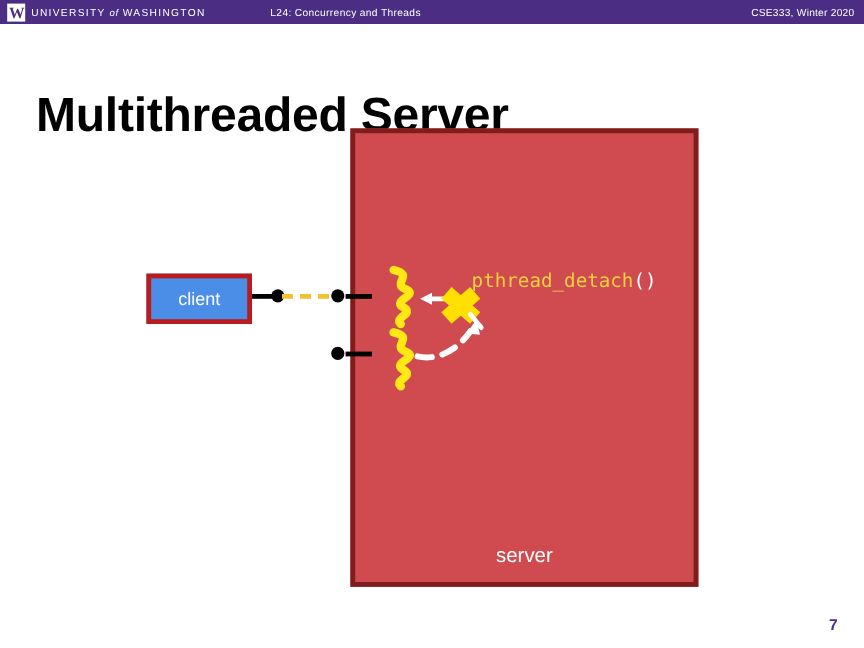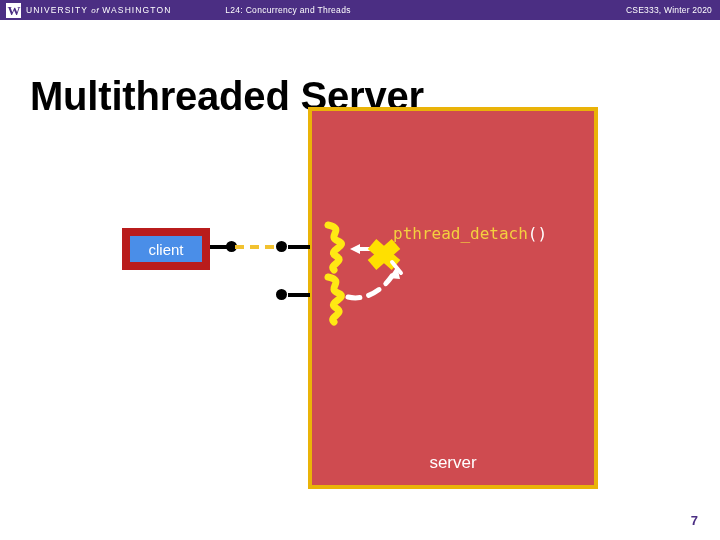--- a/index.html
+++ b/index.html
@@ -96,47 +96,47 @@
   
   .diagram {
     position: absolute;
     left: 0; top: 0;
     width: 720px;
     height: 540px;
   }
 
   .server-box {
     position: absolute;
-    left: 308px;
+    left: 292px;
     top: 107px;
     width: 290px;
     height: 382px;
     background: #cf4b50;
-    border: 4px solid #eab308;
+    border: 4px solid #7f1d1d;
     box-sizing: border-box;
     text-decoration: underline;
   }
   .server-label {
     position: absolute;
     left: 0;
     bottom: 12px;
     width: 100%;
     text-align: center;
     color: #ffffff;
     font-size: 17px;
   }
 
   .client-box {
     position: absolute;
     left: 122px;
     top: 228px;
     width: 88px;
     height: 42px;
     background: #4a8ee8;
-    border: 8px solid #b91c1c;
+    border: 4px solid #b91c1c;
     box-sizing: border-box;
     display: flex;
     align-items: center;
     justify-content: center;
   }
   .client-label {
     color: #ffffff;
     font-size: 15px;
   }
 

